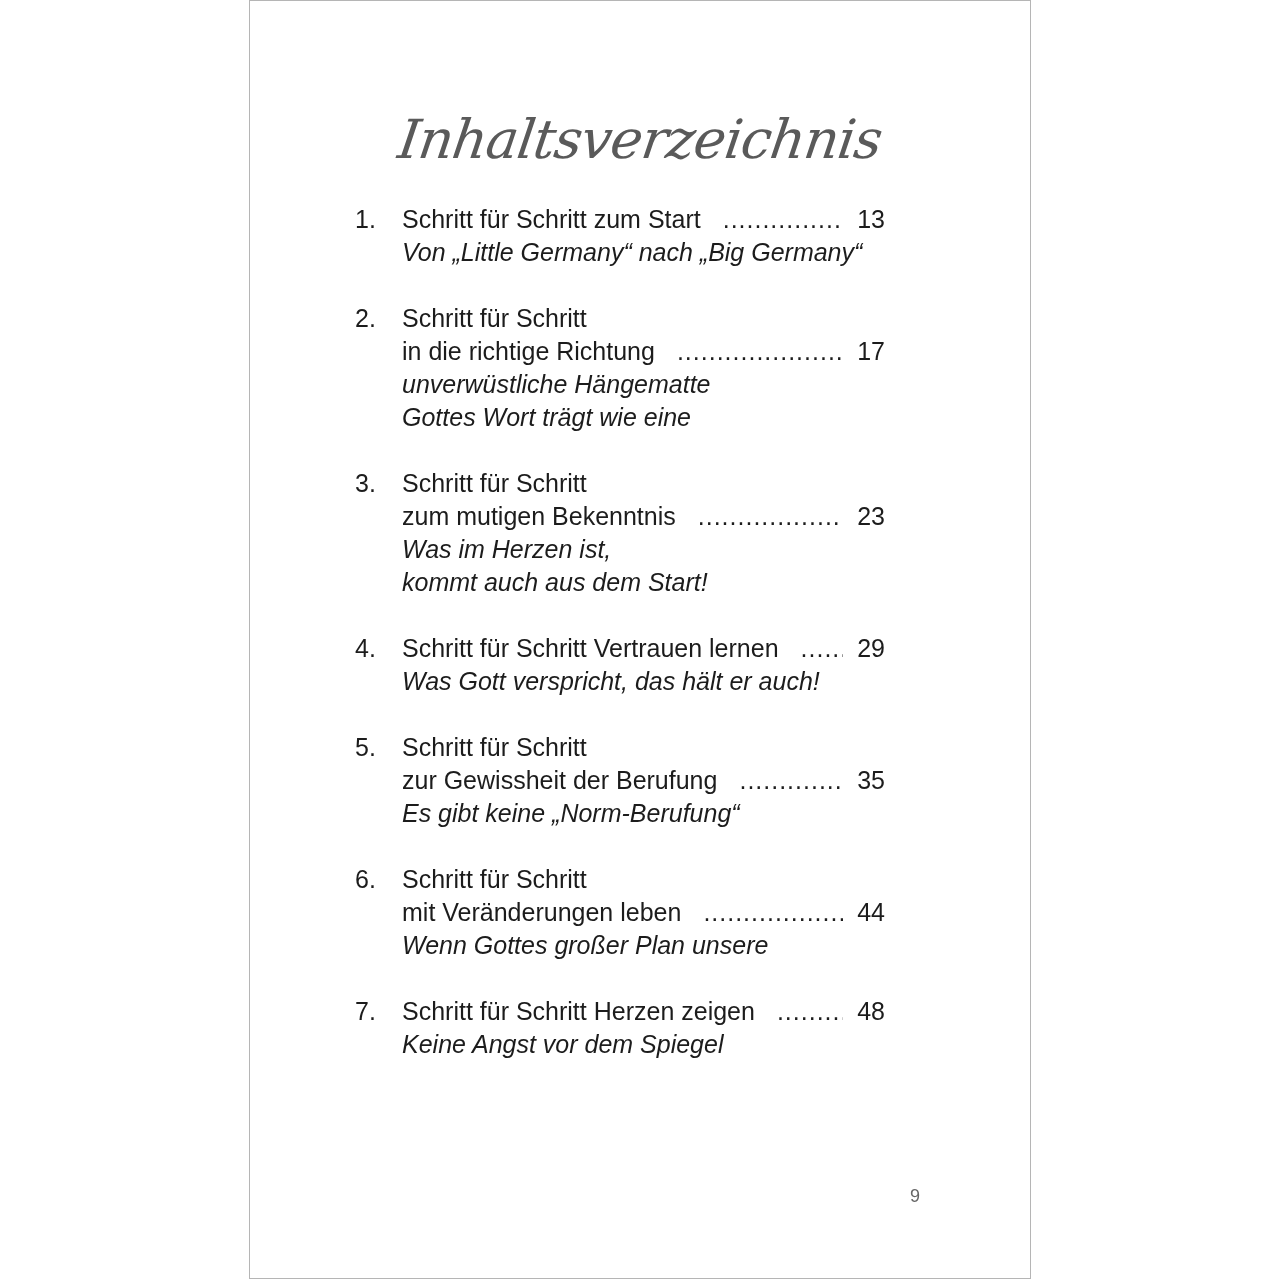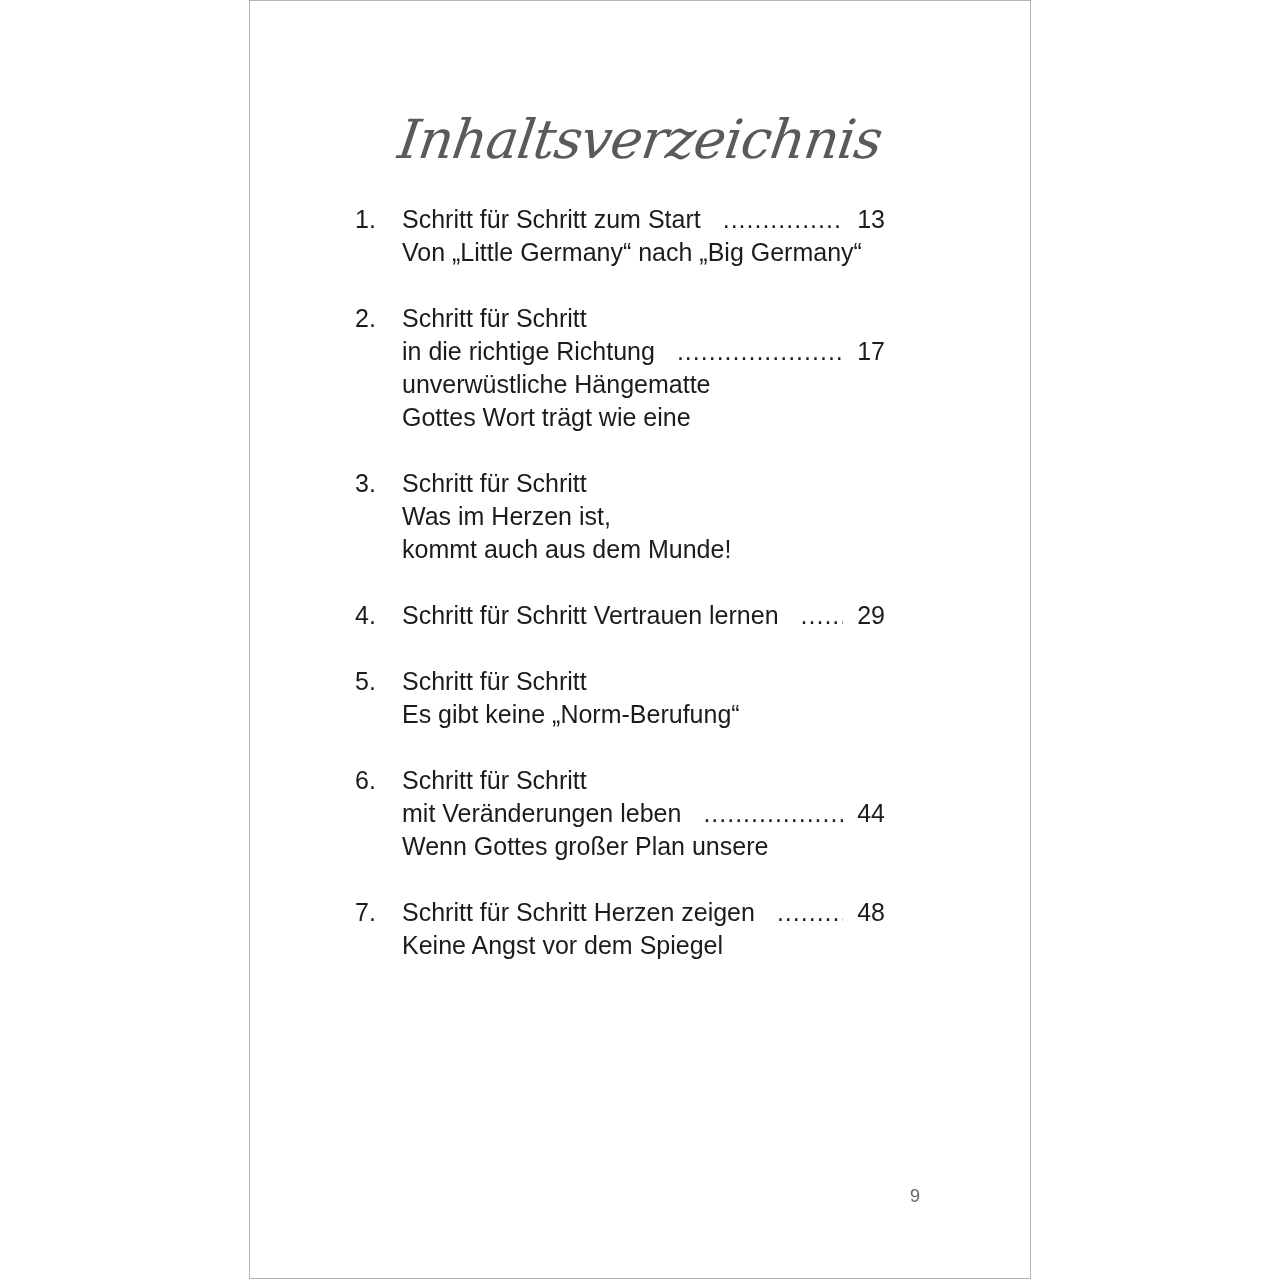--- a/index.html
+++ b/index.html
@@ -68,20 +68,21 @@
       letter-spacing: 1px;
       color: #1c1c1c;
     }
     .leader::before {
       content: "........................................................................................................................";
     }
     .page-num {
       flex: none;
     }
     .subtitle {
+      font-style: italic;
       height: 33px;
       line-height: 33px;
       padding-left: 47px;
       white-space: nowrap;
       color: #1c1c1c;
     }
     .folio {
       position: absolute;
       left: 660px;
       top: 1185px;
@@ -120,37 +121,48 @@
       </div>
       <div class="subtitle">unverwüstliche Hängematte</div>
       <div class="subtitle">Gottes Wort trägt wie eine</div>
     </div>
 
     <div class="entry">
       <span class="num">3.</span>
       <div class="line">
         <span>Schritt für Schritt</span>
       </div>
+      <div class="line">
+        <span>zum mutigen Bekenntnis</span>
+        <span class="leader"></span>
+        <span class="page-num">23</span>
+      </div>
       <div class="subtitle">Was im Herzen ist,</div>
-      <div class="subtitle">kommt auch aus dem Munde!</div>
+      <div class="subtitle">kommt auch aus dem Start!</div>
     </div>
 
     <div class="entry">
       <span class="num">4.</span>
       <div class="line">
         <span>Schritt für Schritt Vertrauen lernen</span>
         <span class="leader"></span>
         <span class="page-num">29</span>
       </div>
+      <div class="subtitle">Was Gott verspricht, das hält er auch!</div>
     </div>
 
     <div class="entry">
       <span class="num">5.</span>
       <div class="line">
         <span>Schritt für Schritt</span>
+      </div>
+      <div class="line">
+        <span>zur Gewissheit der Berufung</span>
+        <span class="leader"></span>
+        <span class="page-num">35</span>
       </div>
       <div class="subtitle">Es gibt keine „Norm-Berufung“</div>
     </div>
 
     <div class="entry">
       <span class="num">6.</span>
       <div class="line">
         <span>Schritt für Schritt</span>
       </div>
       <div class="line">

